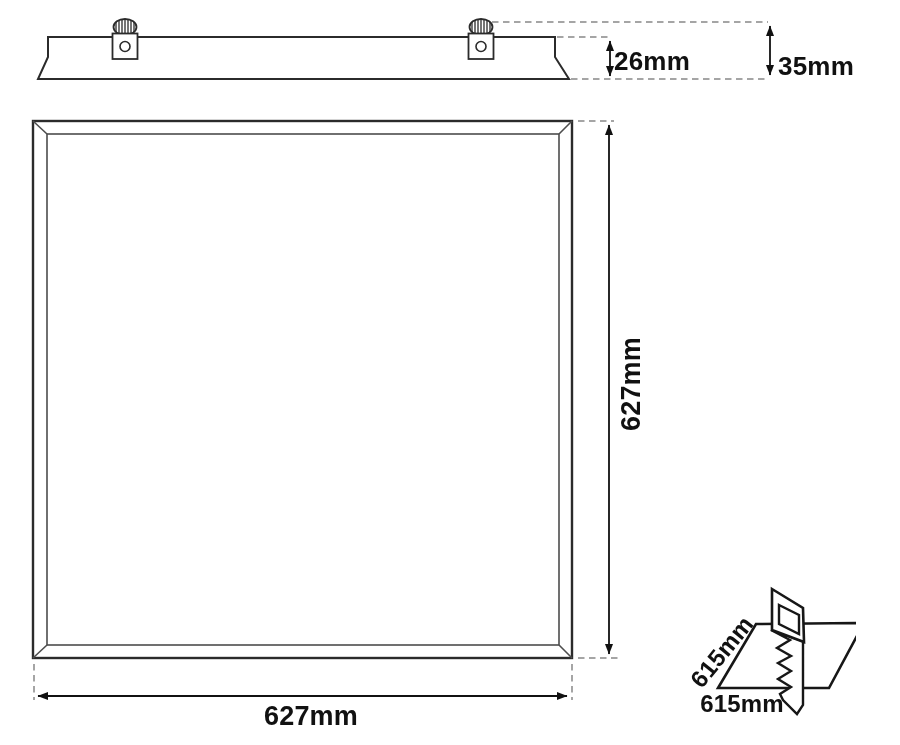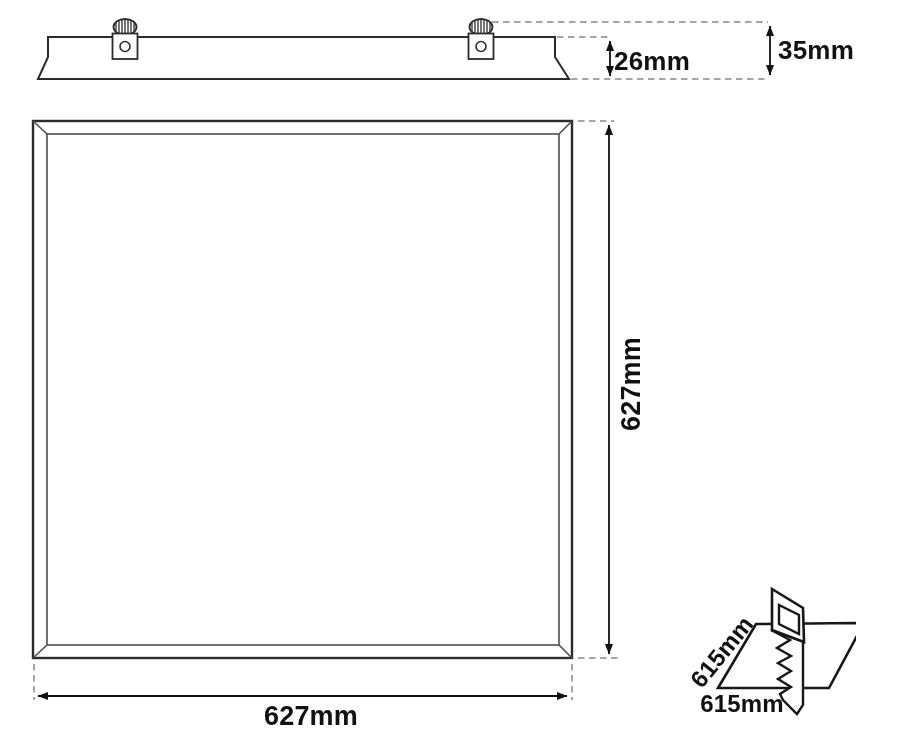--- a/index.html
+++ b/index.html
@@ -109,21 +109,21 @@
 
       <path d="M771,630 L790,640 L777,648 L791,656 L778,663 L791,671 L778,679 L791,687 L780,694 L783,700 L797,714 L803,705 L803,641 Z" fill="#ffffff" stroke="#171717" stroke-width="2.4"></path>
 
       <path d="M772,589 L803,608 L804,642 L772,630 Z" fill="#ffffff" stroke="#171717" stroke-width="2.6"></path>
       <path d="M779,605 L799,615 L799,634 L779,624 Z" fill="#ffffff" stroke="#171717" stroke-width="2.4"></path>
     </g>
   </svg>
 
   <div class="dim-label lbl-md" style="left:652px;top:61px;">26mm</div>
 
-  <div class="dim-label lbl-md" style="left:816px;top:50px;">35mm</div>
+  <div class="dim-label lbl-md" style="left:816px;top:66px;">35mm</div>
 
   <div class="dim-label lbl-lg rot-90" style="left:631px;top:384px;">627mm</div>
 
   <div class="dim-label lbl-lg" style="left:311px;top:716px;">627mm</div>
 
   <div class="dim-label lbl-sm rot-cut" style="left:722px;top:652px;">615mm</div>
 
   <div class="dim-label lbl-sm" style="left:742px;top:704px;">615mm</div>
 
 </div>

